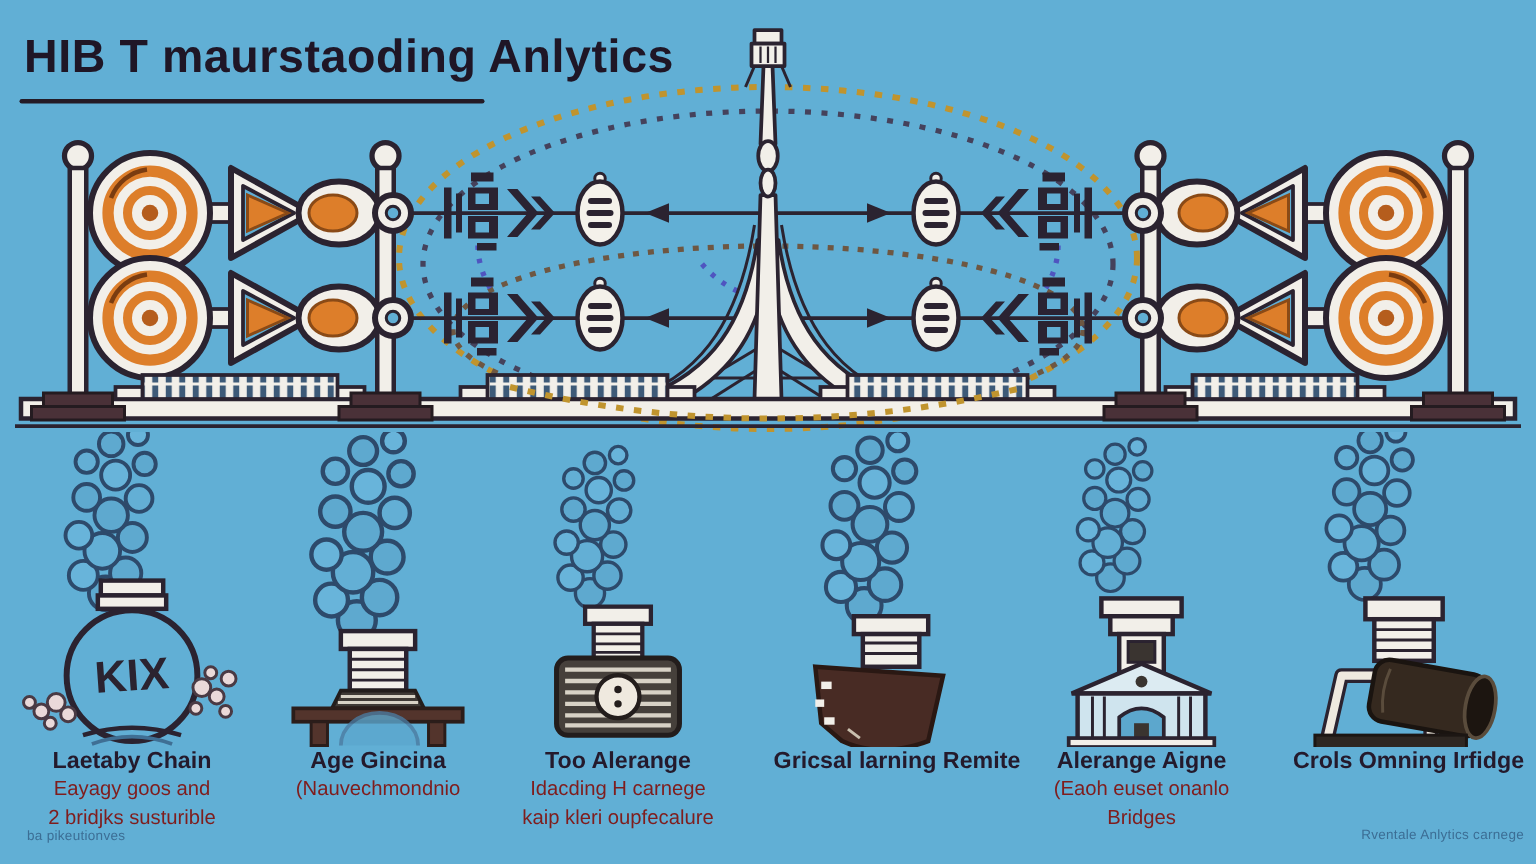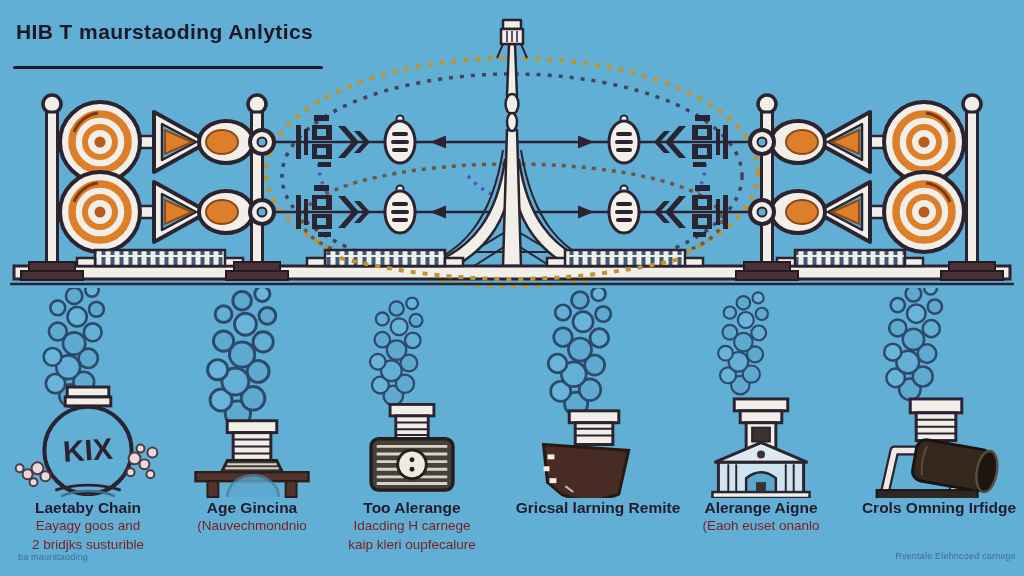--- a/index.html
+++ b/index.html
@@ -20,21 +20,21 @@
   *{margin:0;padding:0;box-sizing:border-box;}
   html,body{width:1024px;height:576px;overflow:hidden;}
   body{
     position:relative;
     background:var(--bg);
     font-family:"Liberation Sans", sans-serif;
     color:var(--text);
   }
   .title{
     position:absolute;left:16px;top:20px;z-index:5;
-    font-size:21px;font-weight:800;letter-spacing:.4px;color:#1f1626;
+    font-size:31px;font-weight:800;letter-spacing:.4px;color:#1f1626;
   }
   .title-rule{
     position:absolute;left:13px;top:66px;width:310px;height:3px;
     background:#241b26;z-index:5;border-radius:2px;
   }
   .diagram{position:absolute;left:0;top:0;width:1024px;height:300px;}
   .column{position:absolute;top:288px;width:170px;text-align:center;}
   .column svg{display:block;width:100%;height:210px;}
   .col-title{font-size:15.5px;font-weight:700;color:#241a2c;margin-top:1px;white-space:nowrap;}
   .col-sub{font-size:13.5px;font-weight:500;color:#7f1d1d;line-height:1.4;white-space:nowrap;}
@@ -309,20 +309,21 @@
         <line x1="60" y1="178" x2="60" y2="206"></line>
         <line x1="110" y1="178" x2="110" y2="206"></line>
         <line x1="118" y1="178" x2="118" y2="206"></line>
       </g>
     <path d="M70,208 L70,192 Q85,180 100,192 L100,208 Z" fill="#5ca7cd" stroke="#2b2330" stroke-width="2.5"></path>
     <rect x="80" y="196" width="10" height="12" fill="#3a3430"></rect>
     <rect x="36" y="206" width="98" height="6" fill="#f2efe9" stroke="#2b2330" stroke-width="2.5"></rect>
   </svg>
   <div class="col-title">Alerange Aigne</div>
   <div class="col-sub">(Eaoh euset onanlo</div>
+  <div class="col-sub">Bridges</div>
 </div>
 
 <div class="column" style="left:854px">
   <svg viewBox="0 0 170 212">
     <use href="#smoke" transform="translate(16,0) scale(0.72)"></use>
     <rect x="56" y="112" width="52" height="14" fill="#f2efe9" stroke="#2b2330" stroke-width="3"></rect>
     <rect x="62" y="126" width="40" height="28" fill="#f2efe9" stroke="#2b2330" stroke-width="3"></rect>
     <g stroke="#2b2330" stroke-width="2">
         <line x1="62" y1="133" x2="102" y2="133"></line>
         <line x1="62" y1="140" x2="102" y2="140"></line>
@@ -335,14 +336,14 @@
       <ellipse cx="134" cy="179" rx="10" ry="21" fill="#1c1510" stroke="#5a4c3c" stroke-width="2.5"></ellipse>
       <path d="M70,164 Q66,179 70,194" fill="none" stroke="#5a4c3c" stroke-width="2"></path>
     </g>
     <rect x="22" y="204" width="102" height="9" fill="#2e2722" stroke="#1c1613" stroke-width="2"></rect>
   </svg>
   <div class="col-title">Crols Omning Irfidge</div>
   <div class="col-sub"></div>
   <div class="col-sub"></div>
 </div>
 
-<div class="footnote left">ba maurstaoding</div>
-<div class="footnote right">Rventale Elehncoed carnege</div>
+<div class="footnote left">ba pikeutionves</div>
+<div class="footnote right">Rventale Anlytics carnege</div>
 
 </body></html>

